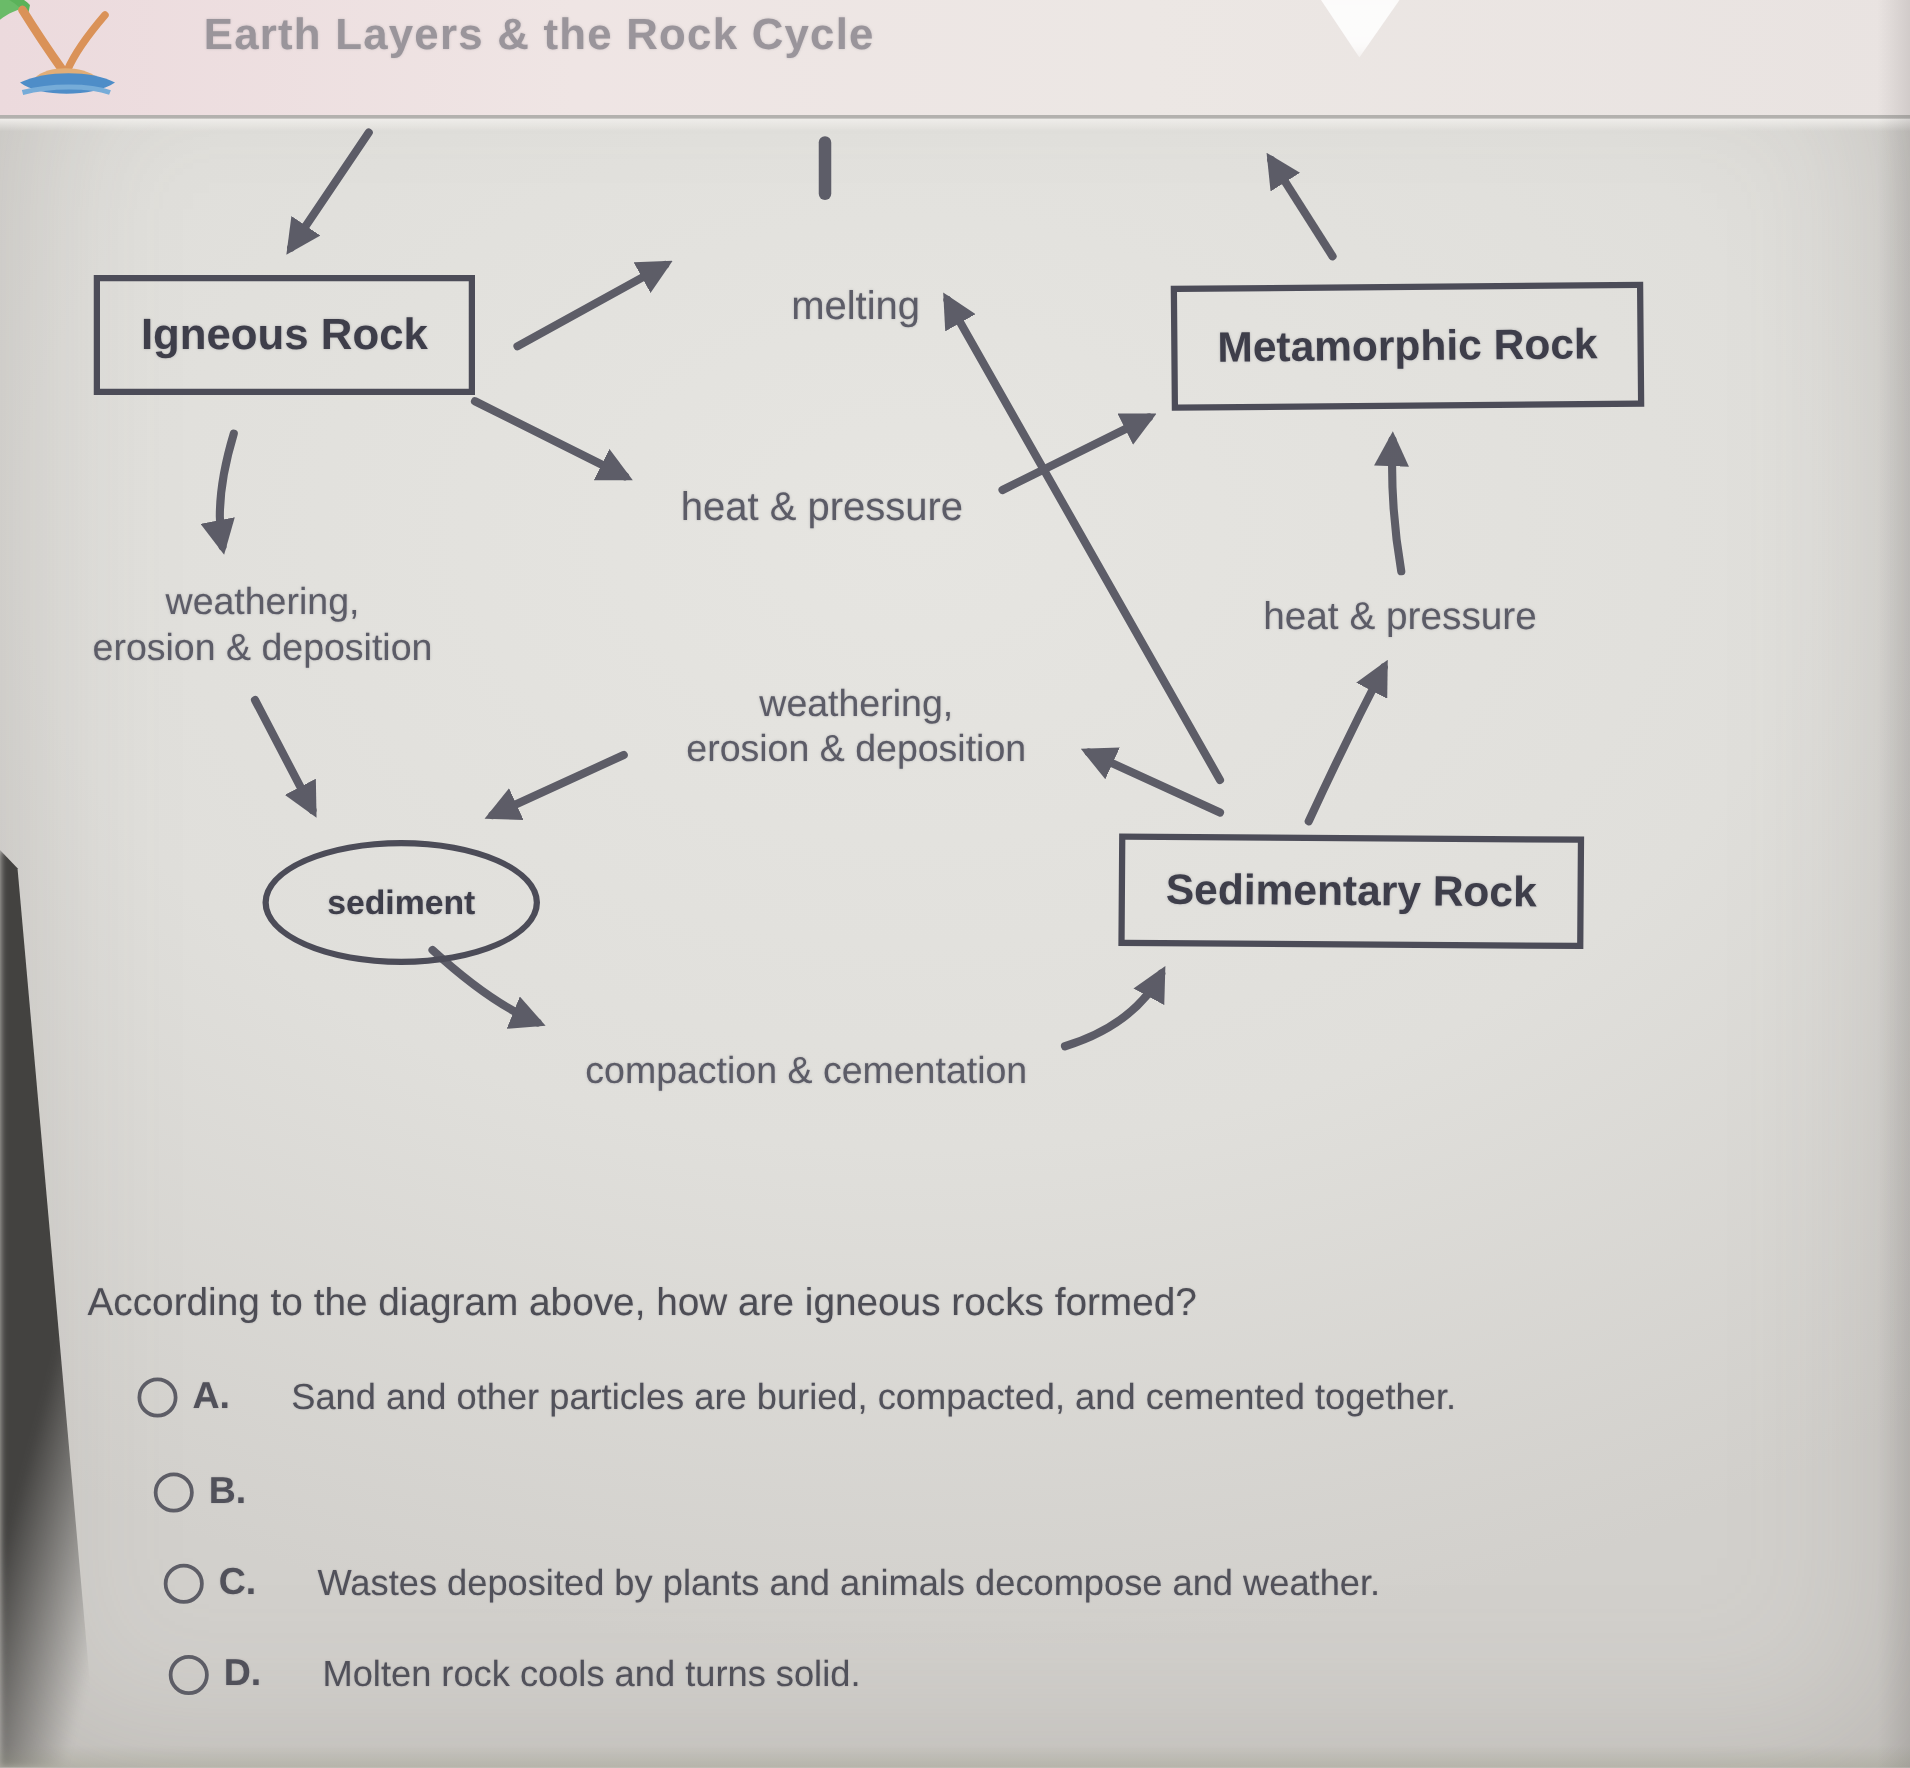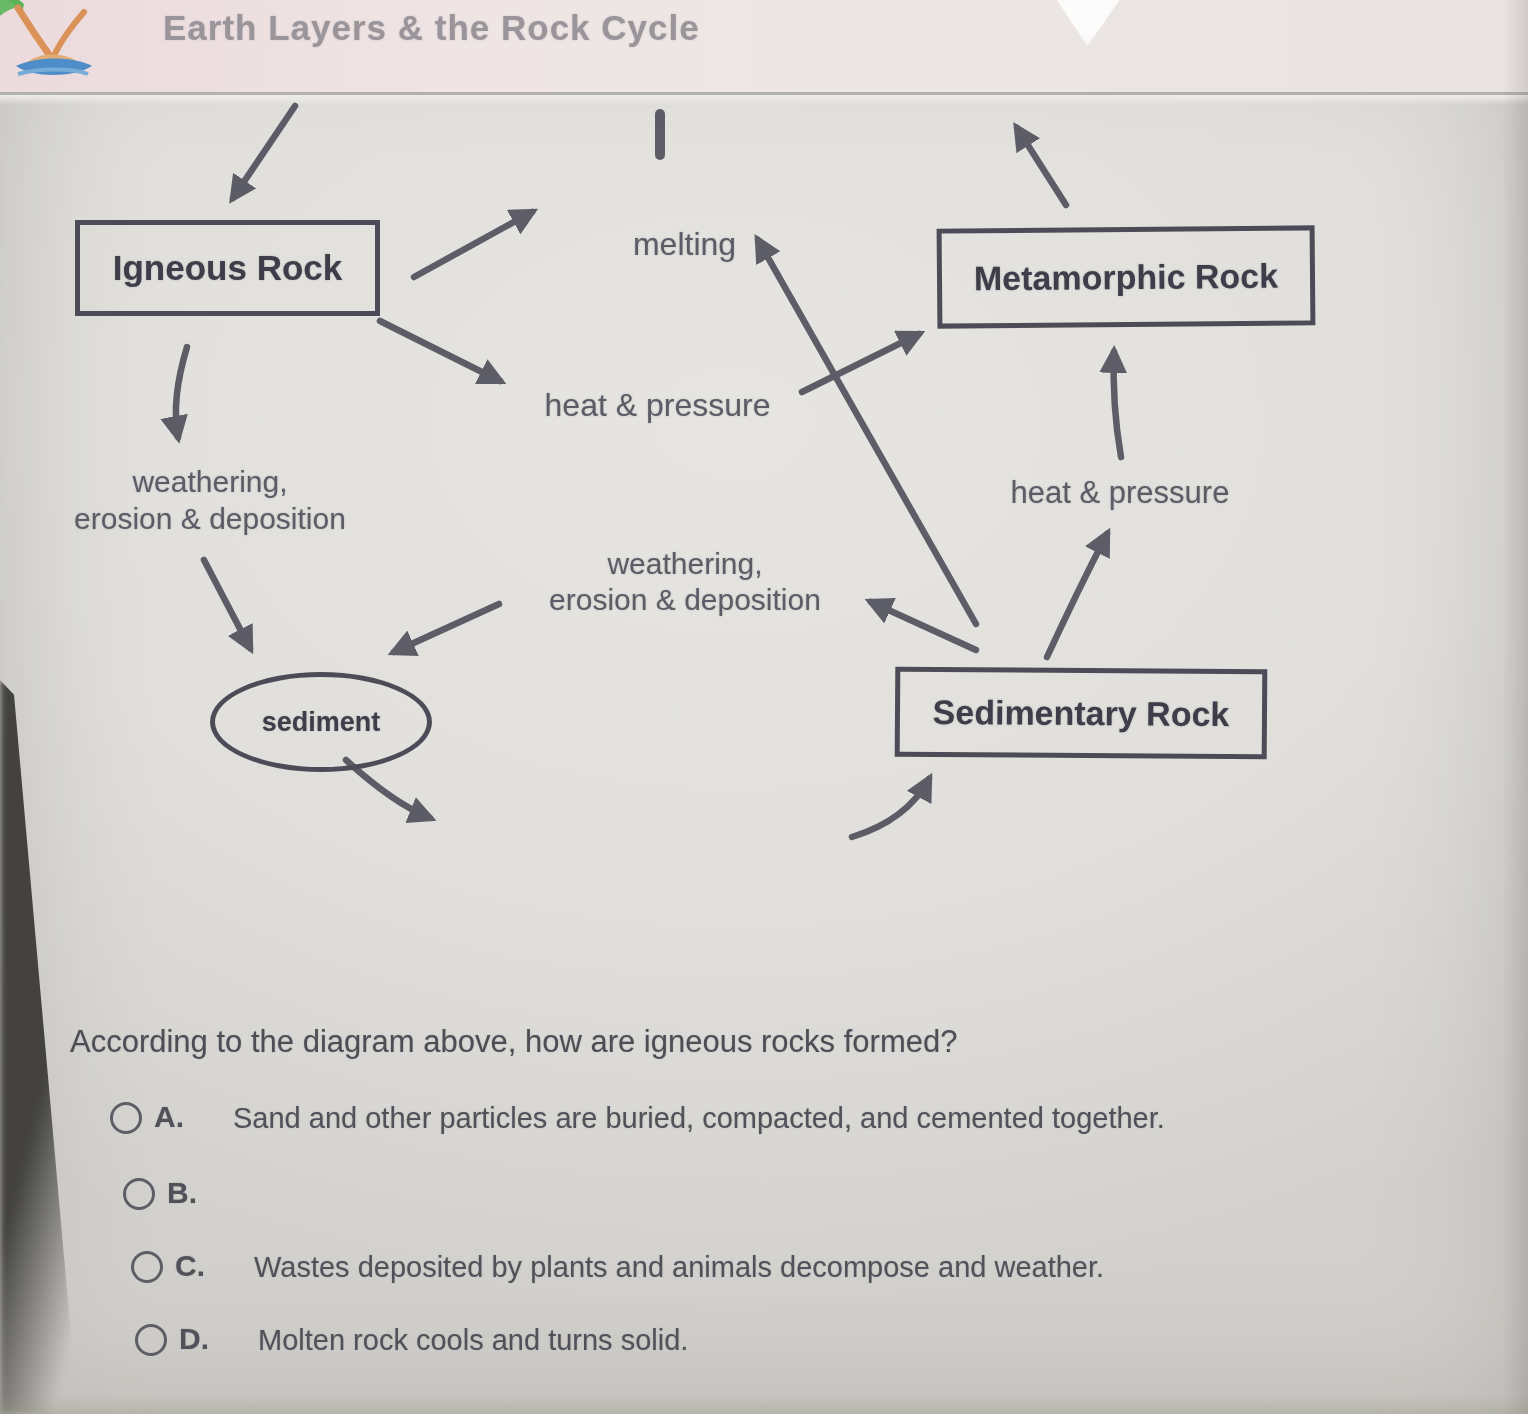--- a/index.html
+++ b/index.html
@@ -128,20 +128,21 @@
   <div class="dlabel lab-hp-left">heat &amp; pressure</div>
   <div class="dlabel lab-weather-left">
     <div>weathering,</div>
     <div>erosion &amp; deposition</div>
   </div>
   <div class="dlabel lab-weather-center">
     <div>weathering,</div>
     <div>erosion &amp; deposition</div>
   </div>
   <div class="dlabel lab-hp-right">heat &amp; pressure</div>
+  <div class="dlabel lab-compaction">compaction &amp; cementation</div>
 
   <div class="prompt">According to the diagram above, how are igneous rocks formed?</div>
 
   <div class="opt opt-a">
     <div class="radio"></div>
     <div class="letter">A.</div>
     <div class="otext">Sand and other particles are buried, compacted, and cemented together.</div>
   </div>
   <div class="opt opt-b">
     <div class="radio"></div>

